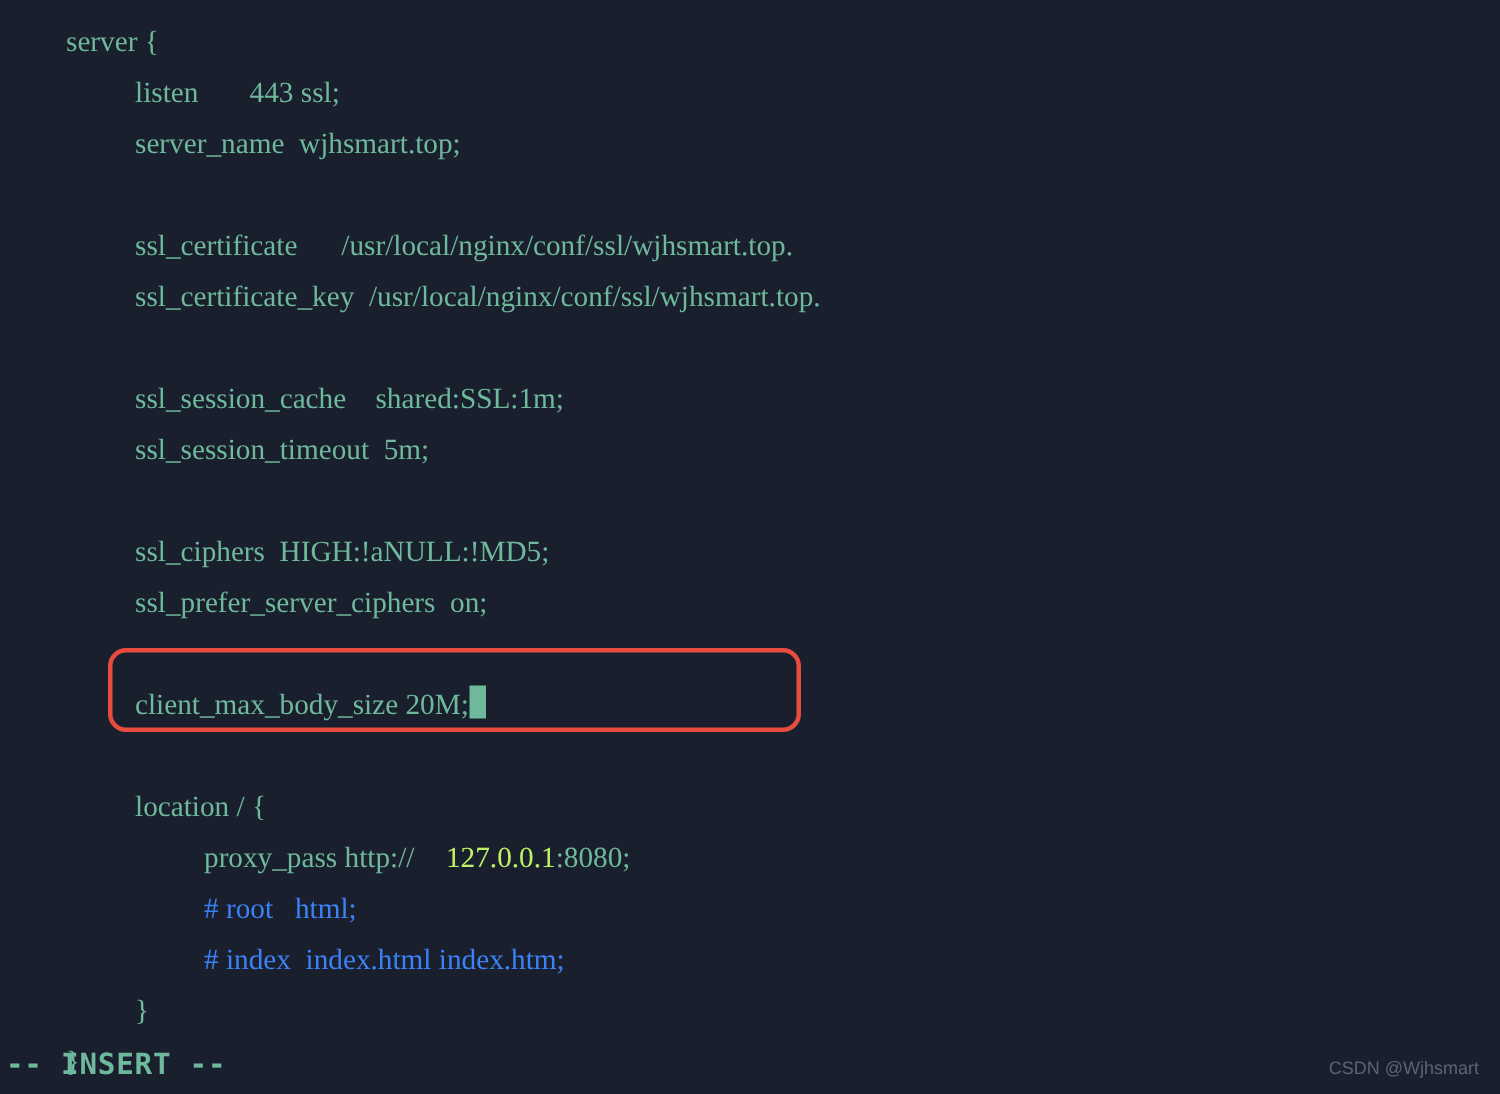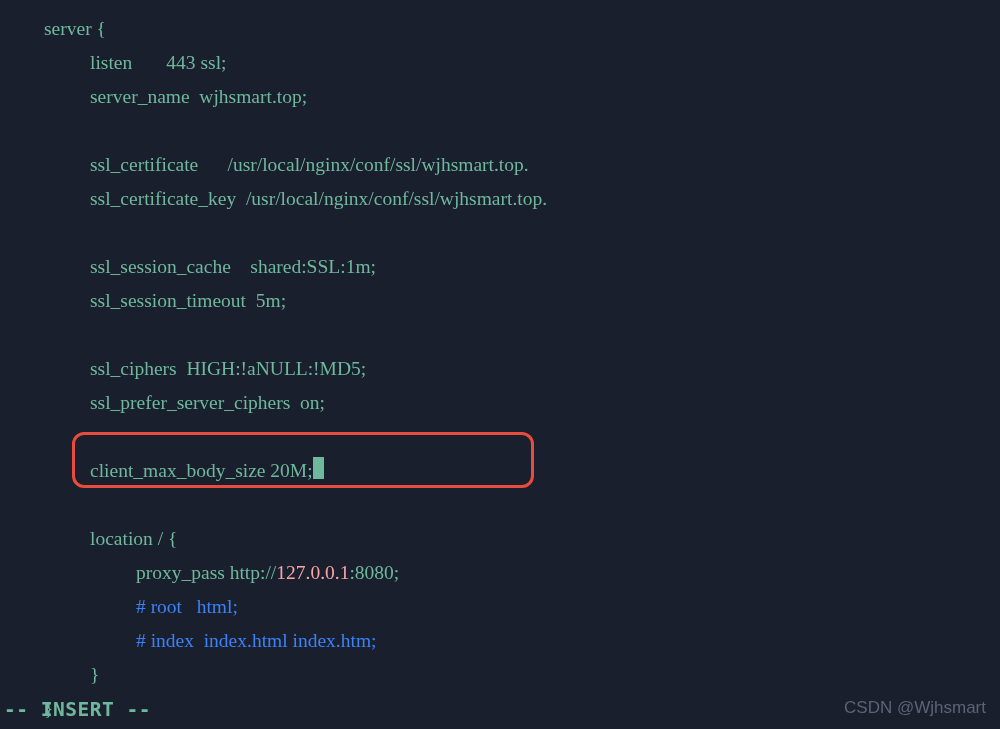--- a/index.html
+++ b/index.html
@@ -18,21 +18,21 @@
     .code-block {
       white-space: pre;
       position: relative;
       font-family: Liberation Serif, serif;
     }
     .indent-1 { padding-left: 46px; }
     .indent-2 { padding-left: 92px; }
     .line { display: block; height: 34px; }
     .keyword { color: #6eb89b; }
     .comment { color: #3b82f6; }
-    .ip { color: #fca5a5; }
+    .ip { color: #bef264; margin-left: 21px; }
     .highlight-box {
       position: absolute;
       border: 3px solid #e74c3c;
       border-radius: 12px;
       left: 72px;
       top: 432px;
       width: 462px;
       height: 56px;
       pointer-events: none;
     }
@@ -51,21 +51,21 @@
       color: #6eb89b;
       font-weight: bold;
       letter-spacing: 0.5px;
       text-align: right;
     }
     .watermark {
       position: absolute;
       bottom: 6px;
       right: 14px;
       color: #5a6475;
-      font-size: 17px;
+      font-size: 12px;
       font-family: Arial, sans-serif;
     }
   </style>
 </head>
 <body>
 
 <div class="code-block" id="code-container"><div class="line indent-0"><span class="keyword">server {</span></div><div class="line indent-1"><span class="keyword">listen       443 ssl;</span></div><div class="line indent-1"><span class="keyword">server_name  wjhsmart.top;</span></div><div class="line indent-0"></div><div class="line indent-1"><span class="keyword">ssl_certificate      /usr/local/nginx/conf/ssl/wjhsmart.top.</span></div><div class="line indent-1"><span class="keyword">ssl_certificate_key  /usr/local/nginx/conf/ssl/wjhsmart.top.</span></div><div class="line indent-0"></div><div class="line indent-1"><span class="keyword">ssl_session_cache    shared:SSL:1m;</span></div><div class="line indent-1"><span class="keyword">ssl_session_timeout  5m;</span></div><div class="line indent-0"></div><div class="line indent-1"><span class="keyword">ssl_ciphers  HIGH:!aNULL:!MD5;</span></div><div class="line indent-1"><span class="keyword">ssl_prefer_server_ciphers  on;</span></div><div class="line indent-0"></div><div class="line indent-1"><span class="keyword">client_max_body_size 20M;</span><span class="cursor"></span></div><div class="line indent-0"></div><div class="line indent-1"><span class="keyword">location / {</span></div><div class="line indent-2"><span class="keyword">proxy_pass http://</span><span class="ip">127.0.0.1</span><span class="keyword">:8080;</span></div><div class="line indent-2"><span class="comment"># root   html;</span></div><div class="line indent-2"><span class="comment"># index  index.html index.htm;</span></div><div class="line indent-1"><span class="keyword">}</span></div><div class="line indent-0"><span class="keyword">}</span></div></div>
 
 <div class="highlight-box"></div>
 

